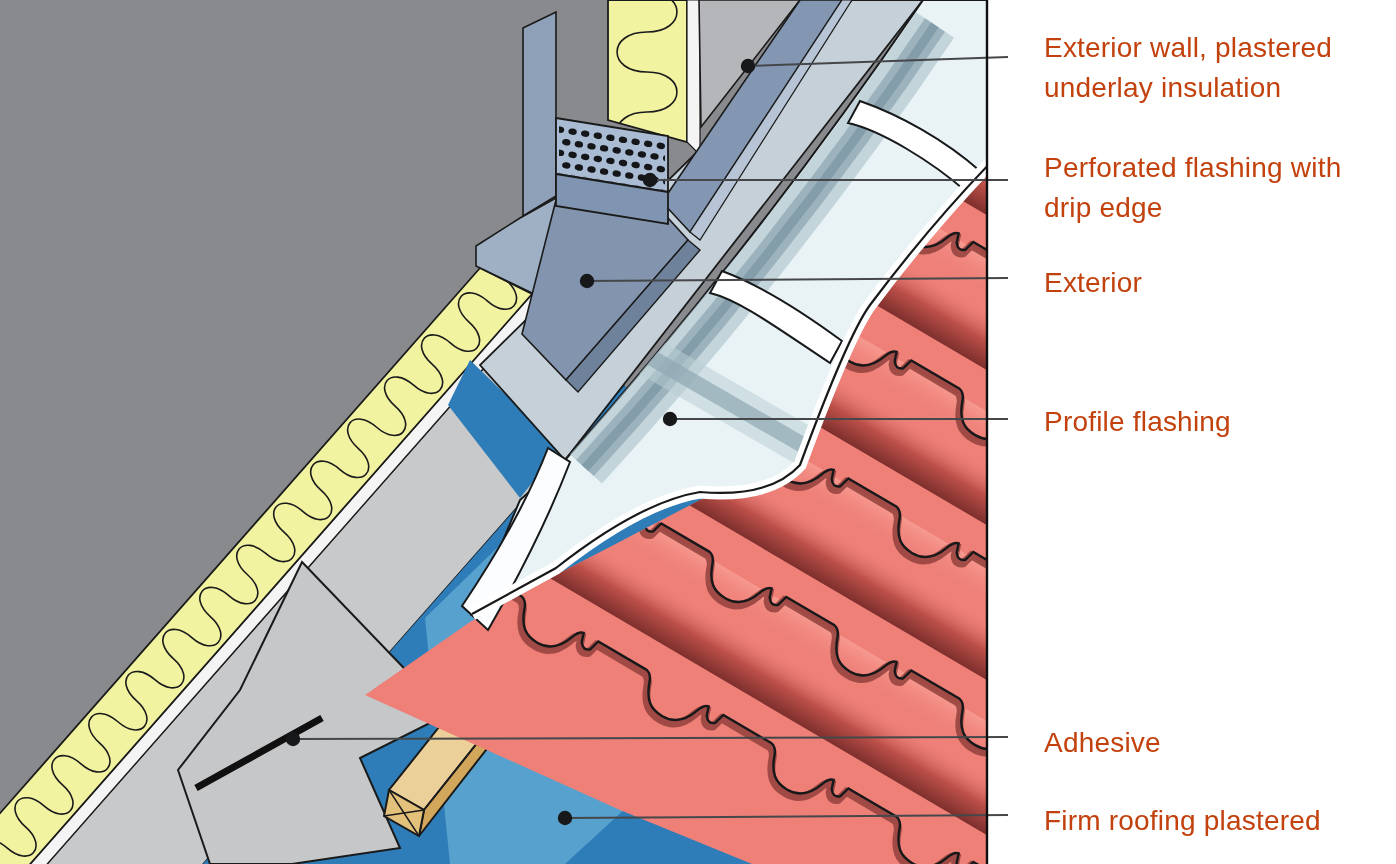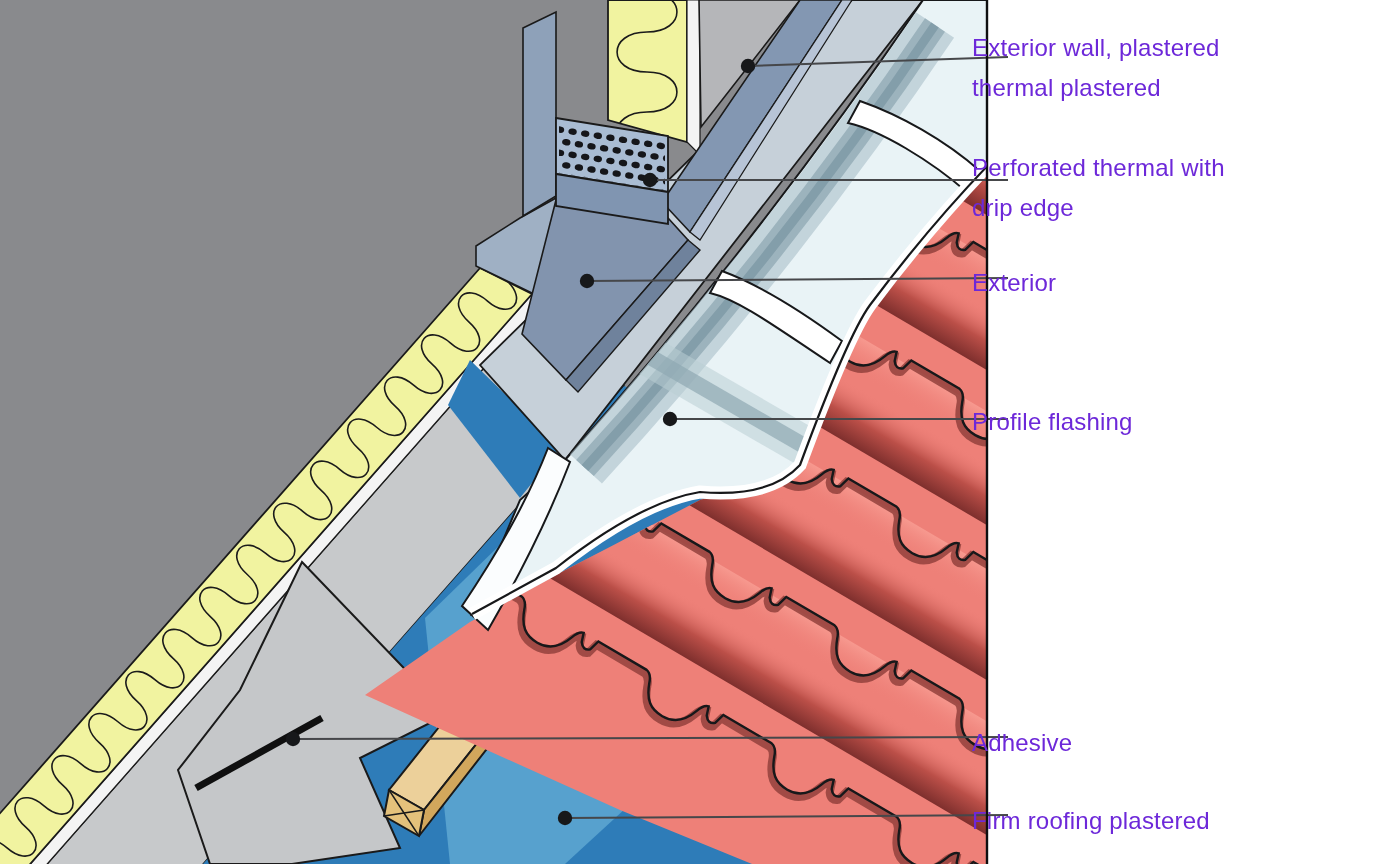--- a/index.html
+++ b/index.html
@@ -1,19 +1,19 @@
 <!DOCTYPE html>
 <html><head>
 <meta charset="utf-8">
 <style>
   html,body{margin:0;padding:0;background:#ffffff;}
   #stage{position:relative;width:1396px;height:864px;background:#ffffff;overflow:hidden;
          font-family:"Liberation Sans", sans-serif;}
   #art{position:absolute;left:0;top:0;}
-  .lbl{position:absolute;left:972px;color:#6d28d9;font-size:24px;line-height:40px;
+  .lbl{position:absolute;left:1044px;color:#c2410c;font-size:28px;line-height:40px;
        white-space:nowrap;letter-spacing:0.2px;}
 </style>
 </head>
 <body>
 
 <div id="stage">
 
 <svg id="art" width="1396" height="864" viewBox="0 0 1396 864">
   <defs>
     <clipPath id="clipCanvas">
@@ -204,24 +204,24 @@
     <circle cx="587" cy="281" r="7.2"></circle>
     <circle cx="670" cy="419" r="7.2"></circle>
     <circle cx="293" cy="739" r="7.2"></circle>
     <circle cx="565" cy="818" r="7.2"></circle>
   </g>
   <line x1="987" y1="0" x2="987" y2="864" stroke="#0f0f10" stroke-width="2.4"></line>
 </svg>
 
   <div class="lbl" style="top:28px">
     <div>Exterior wall, plastered</div>
-    <div>thermal plastered</div>
+    <div>underlay insulation</div>
   </div>
   <div class="lbl" style="top:148px">
-    <div>Perforated thermal with</div>
+    <div>Perforated flashing with</div>
     <div>drip edge</div>
   </div>
   <div class="lbl" style="top:263px">
     <div>Exterior</div>
   </div>
   <div class="lbl" style="top:402px">
     <div>Profile flashing</div>
   </div>
   <div class="lbl" style="top:723px">
     <div>Adhesive</div>

